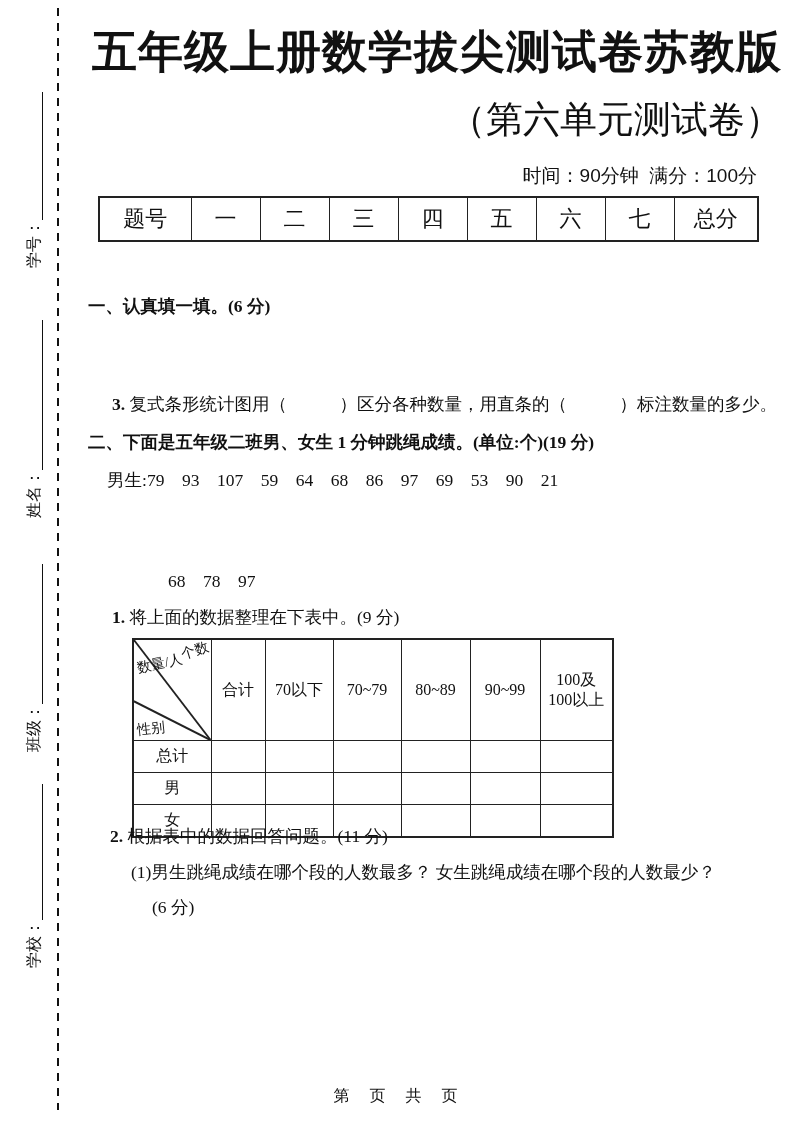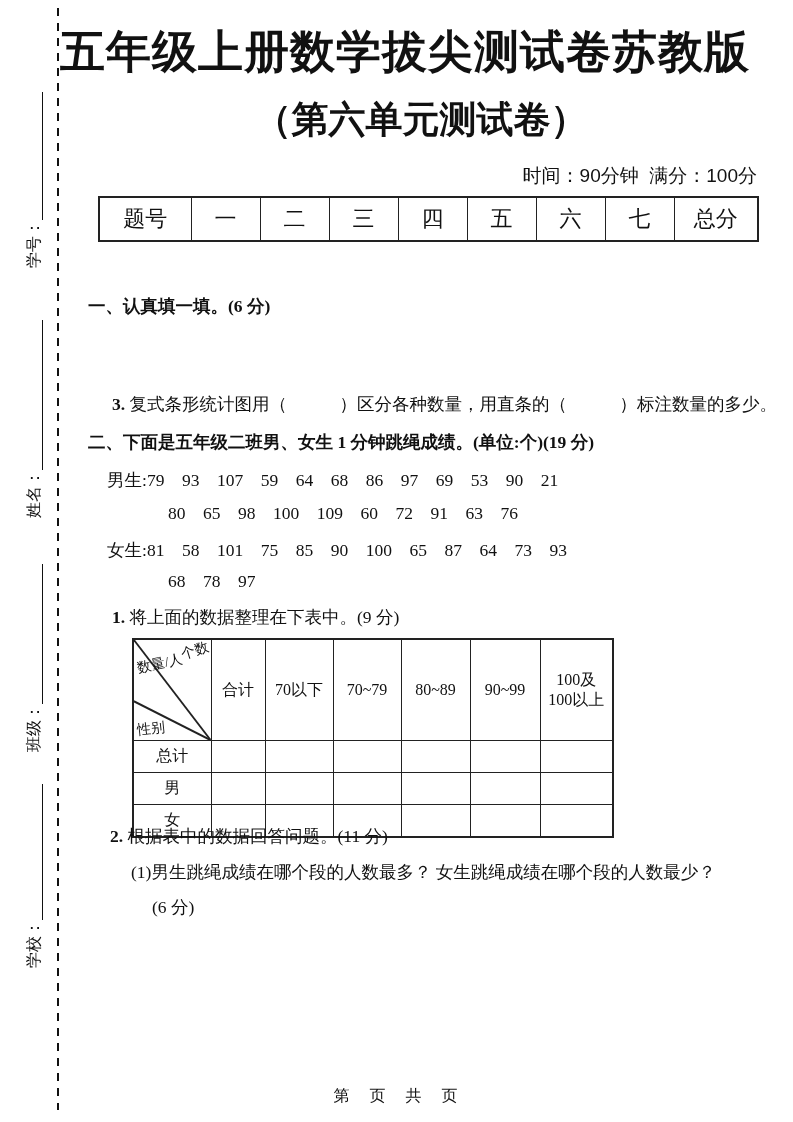--- a/index.html
+++ b/index.html
@@ -13,27 +13,27 @@
     position:absolute; left:57px; top:8px; width:2px; height:1102px;
     background:repeating-linear-gradient(to bottom,#111 0 8px,transparent 8px 15px);
   }
   .side-field {
     position:absolute; left:24px; transform-origin:0 0; transform:rotate(-90deg);
     white-space:nowrap; font-size:16px; line-height:19px;
   }
   .side-blank { display:inline-block; height:19px; border-bottom:1.6px solid #111; vertical-align:bottom; }
   
   .title {
-    position:absolute; top:22px; left:60px; width:722px; text-align:left;
+    position:absolute; top:22px; left:60px; width:722px; text-align:right;
     font-family:"Liberation Sans","DejaVu Sans",sans-serif; font-weight:900;
     font-size:45px; letter-spacing:1px;
   }
   .subtitle {
-    position:absolute; top:95px; left:60px; width:722px; text-align:center;
-    font-family:"Liberation Sans","DejaVu Sans",sans-serif; font-weight:700; font-size:37px;
+    position:absolute; top:95px; left:60px; width:722px; text-align:right;
+    font-family:"Liberation Sans","DejaVu Sans",sans-serif; font-weight:400; font-size:37px;
   }
   .exam-meta {
     position:absolute; top:163px; right:36px; font-size:19px; white-space:pre;
     font-family:"Liberation Sans","DejaVu Sans",sans-serif; font-weight:500;
   }
   
   table { border-collapse:collapse; table-layout:fixed; }
   .score-table { position:absolute; left:98px; top:196px; width:659px; border:2px solid #222; }
   .score-table td { border:1.6px solid #222; height:44px; text-align:center; font-size:22px; padding:0; }
   
@@ -105,22 +105,20 @@
     </tr>
   </tbody>
     </table>
 
   <div class="sec-head" style="left:88px;top:294px">一、认真填一填。(6 分)</div>
   <div class="q-item" style="left:112px;top:392px"><b>3.</b><span> 复式条形统计图用（　　　）区分各种数量，用直条的（　　　）标注数量的多少。</span></div>
 
   <div class="sec-head" style="left:88px;top:430px">二、下面是五年级二班男、女生 1 分钟跳绳成绩。(单位:个)(19 分)</div>
 
   <div class="num-line" style="left:107px;top:468px"><span>男生:</span><span>79    93    107    59    64    68    86    97    69    53    90    21</span></div>
-  <div class="num-line" style="left:168px;top:503px"><span>80    65    98    100    109    60    72    91    63    76</span></div>
-  <div class="num-line" style="left:107px;top:538px"><span>女生:</span><span>81    58    101    75    85    90    100    65    87    64    73    93</span></div>
   <div class="num-line" style="left:168px;top:571px"><span>68    78    97</span></div>
 
   <div class="q-item" style="left:112px;top:605px"><b>1.</b><span> 将上面的数据整理在下表中。(9 分)</span></div>
 
   <table class="stats-table">
     <colgroup>
       <col style="width:78px">
         <col style="width:54px">
         <col style="width:68px">
         <col style="width:68px">

